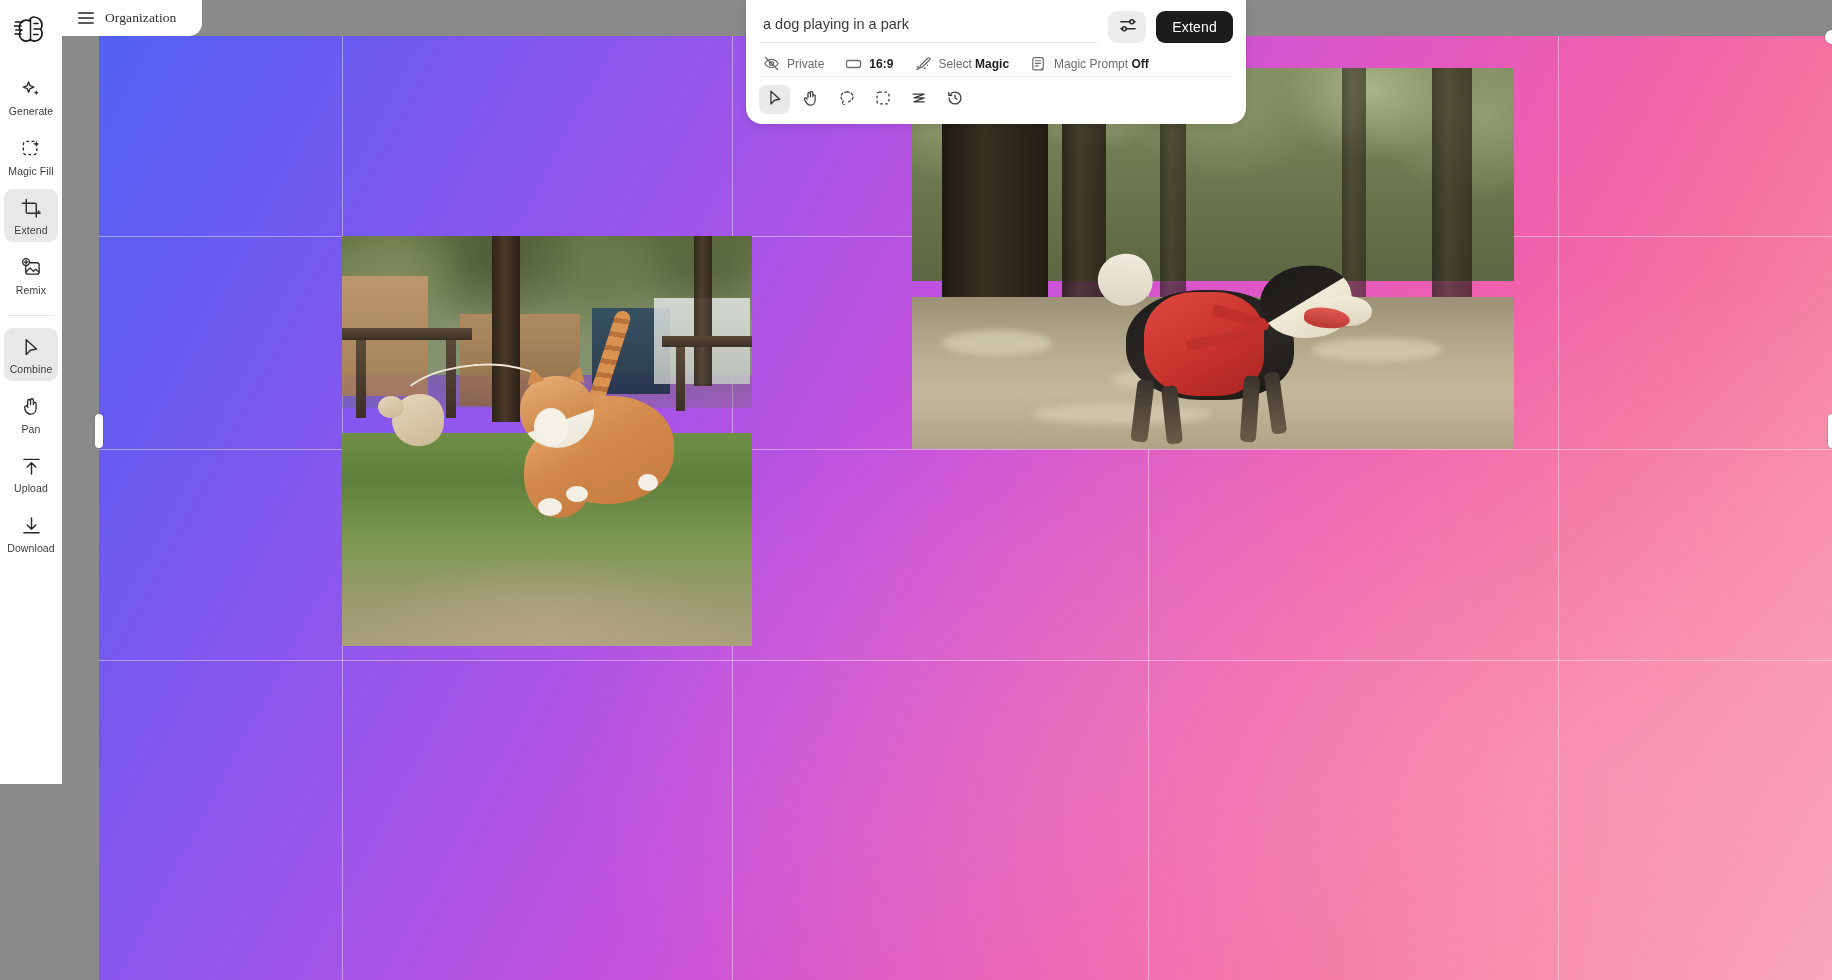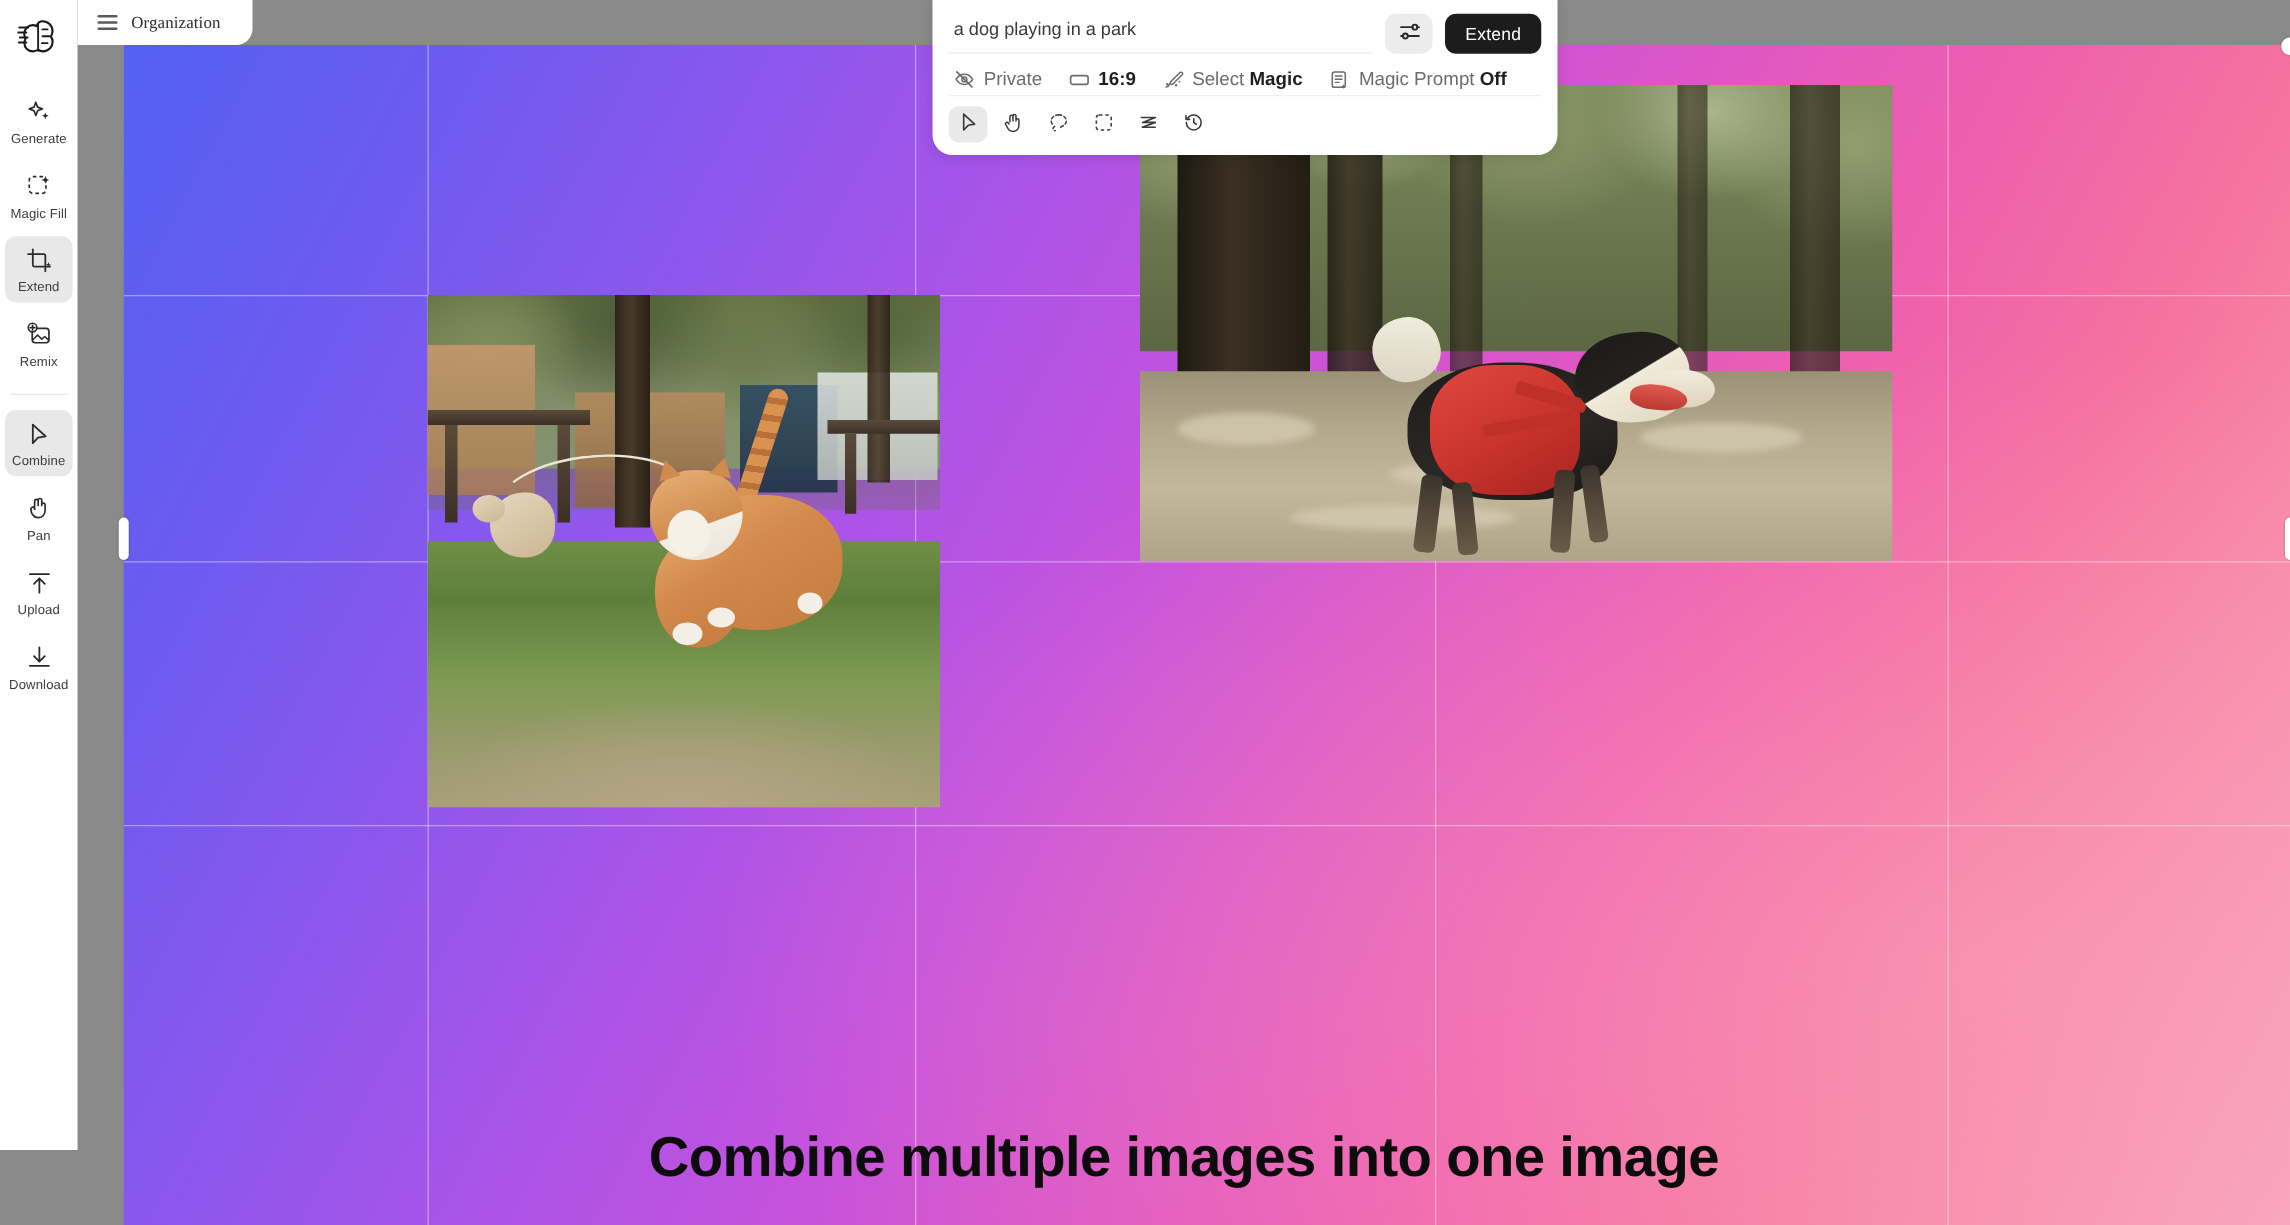--- a/index.html
+++ b/index.html
@@ -6,21 +6,21 @@
   html, body {
     width: 1832px; height: 980px;
     overflow: hidden;
     font-family: "Liberation Sans", sans-serif;
     background: #8a8a8a;
   }
   #app { position: relative; width: 1832px; height: 980px; background: #8a8a8a; }
 
   
   #sidebar {
-    position: absolute; left: 0; top: 0; width: 62px; height: 920px;
+    position: absolute; left: 0; top: 0; width: 62px; height: 784px;
     background: #ffffff; z-index: 60;
     display: flex; flex-direction: column; align-items: center;
     padding-top: 8px;
   }
   #brand-logo { width: 44px; height: 44px; display:flex; align-items:center; justify-content:center; margin-bottom: 18px; }
   .side-item {
     width: 54px; padding: 7px 0 6px 0; margin-bottom: 7px;
     display: flex; flex-direction: column; align-items: center; justify-content: center;
     border-radius: 9px; cursor: pointer; user-select: none;
   }
@@ -166,21 +166,21 @@
     height: 32px; padding: 0 16px; border-radius: 9px; background: #1c1c1c;
     color: #fff; font-size: 14px; border: none; cursor: pointer;
     font-family: "Liberation Sans", sans-serif; letter-spacing: .2px;
   }
   #opts-row {
     display: flex; align-items: center; gap: 21px;
     padding: 12px 4px 4px 4px; border-bottom: 1px solid #efefef;
   }
   .opt { display: flex; align-items: center; gap: 7px; cursor: pointer; }
   .opt-ico { width: 17px; height: 17px; display:flex; align-items:center; justify-content:center; }
-  .opt-txt { font-size: 15px; color: #6c6c6c; white-space: nowrap; }
+  .opt-txt { font-size: 12px; color: #6c6c6c; white-space: nowrap; }
   .opt-txt b { color: #1f1f1f; font-weight: 700; }
   #tools-row { display: flex; align-items: center; gap: 5px; padding: 8px 0 1px 0; }
   .tool-btn {
     width: 31px; height: 29px; border-radius: 8px; display:flex;
     align-items:center; justify-content:center; cursor: pointer; background: transparent; border:none;
   }
   .tool-btn.active { background: #e9e9e9; }
 </style>
 </head>
 <body>
@@ -261,21 +261,20 @@
           <div class="dog-tongue" style="left:392px; top:240px; width:46px; height:20px; transform:rotate(6deg);"></div>
         </div>
       </div>
 
     </div>
 
     <div class="edge-handle" style="left:33px;  top:414px;"></div>
     <div class="edge-handle" style="left:1766px;top:414px;"></div>
     <div class="corner-handle" style="left:1763px;top:30px;"></div>
 
-    <div id="caption">Combine multiple images into one image</div>
   </div>
 
   <div id="sidebar">
 
     <div id="brand-logo">
       <svg width="34" height="34" viewBox="0 0 34 34" fill="none">
         <path d="M20 4c4.5 0 8 3.4 8 8 0 1.6-.5 3-1.3 4.2.9 1.2 1.4 2.6 1.4 4.2 0 4.3-3.4 7.7-7.6 7.7-1.6 0-3-.5-4.2-1.3-1.1.8-2.5 1.3-4 1.3-3.8 0-6.8-3-6.8-6.7 0-1.3.4-2.6 1-3.6-.7-1.1-1.1-2.4-1.1-3.8 0-3.8 3-6.9 6.8-6.9 1.1 0 2.1.3 3 .7C16.2 5.3 18 4 20 4z" stroke="#1a1a1a" stroke-width="1.7" fill="#fff"></path>
         <path d="M16.5 6.5v21M20 10.5h4M20 16h5.5M19.5 21.5h4.5" stroke="#1a1a1a" stroke-width="1.5" stroke-linecap="round"></path>
         <path d="M1.5 9h7M0 13h7M2 17h6M1 21h6" stroke="#1a1a1a" stroke-width="1.7" stroke-linecap="round"></path>
       </svg>

